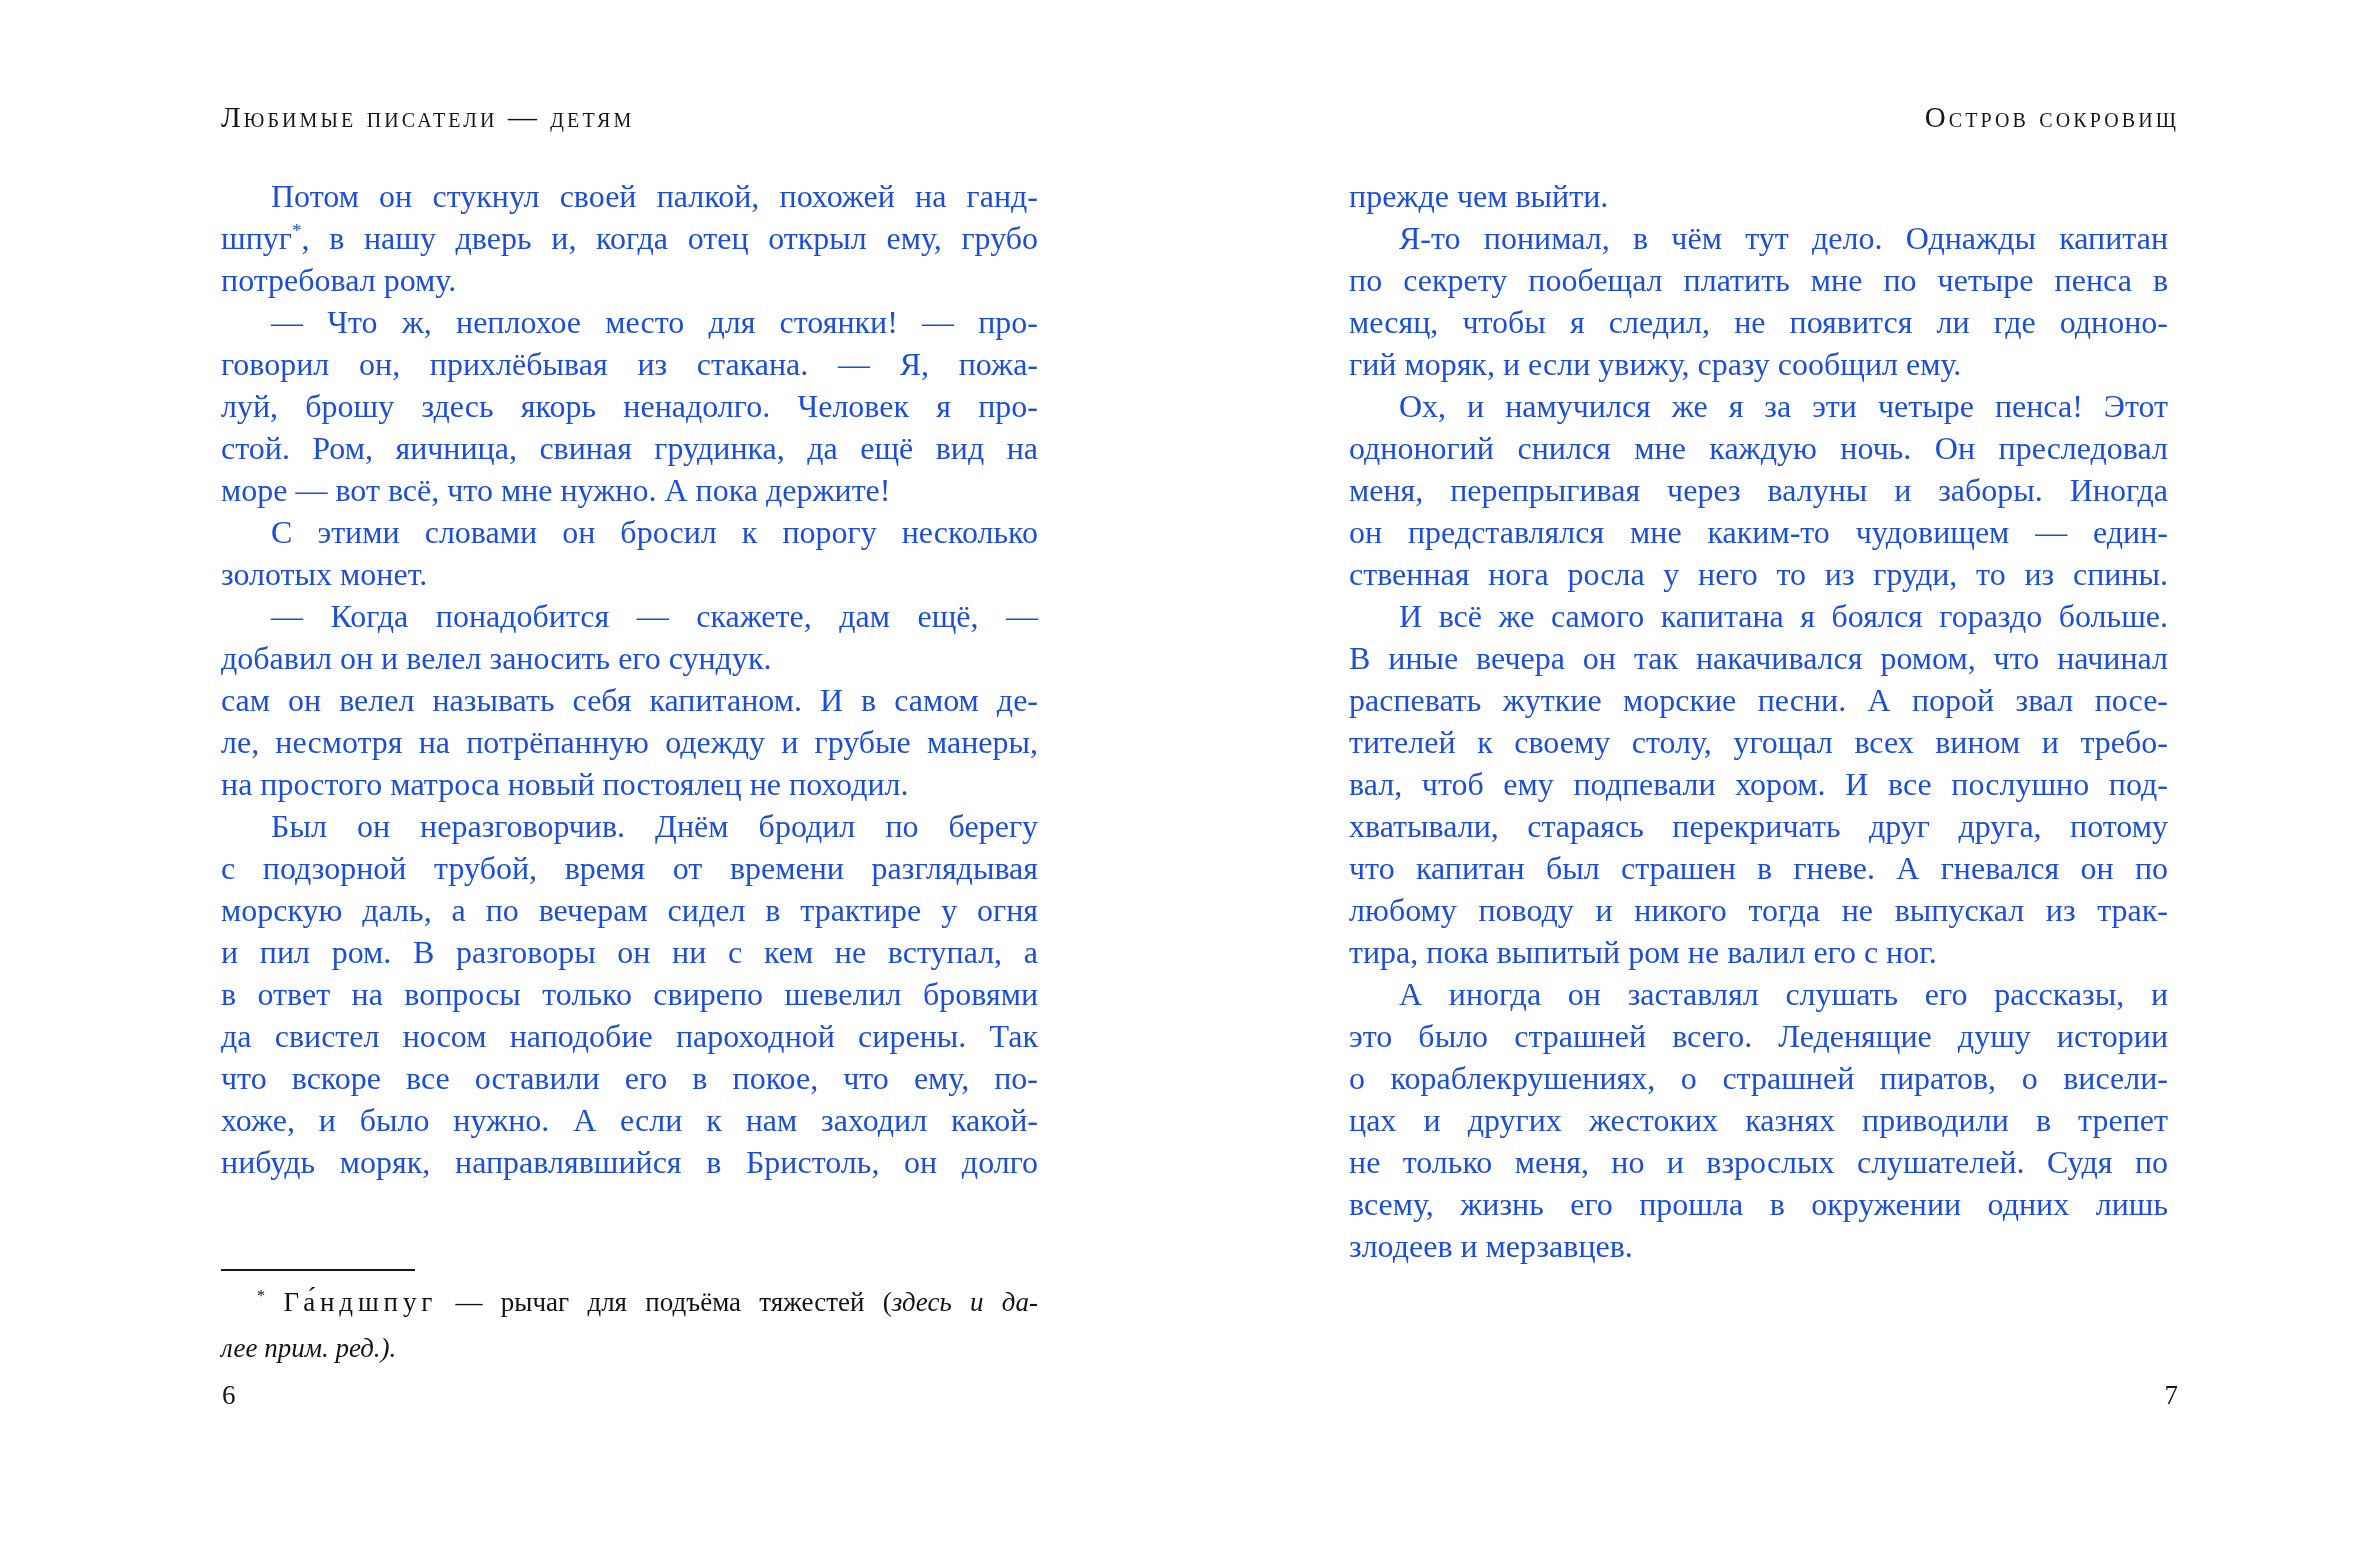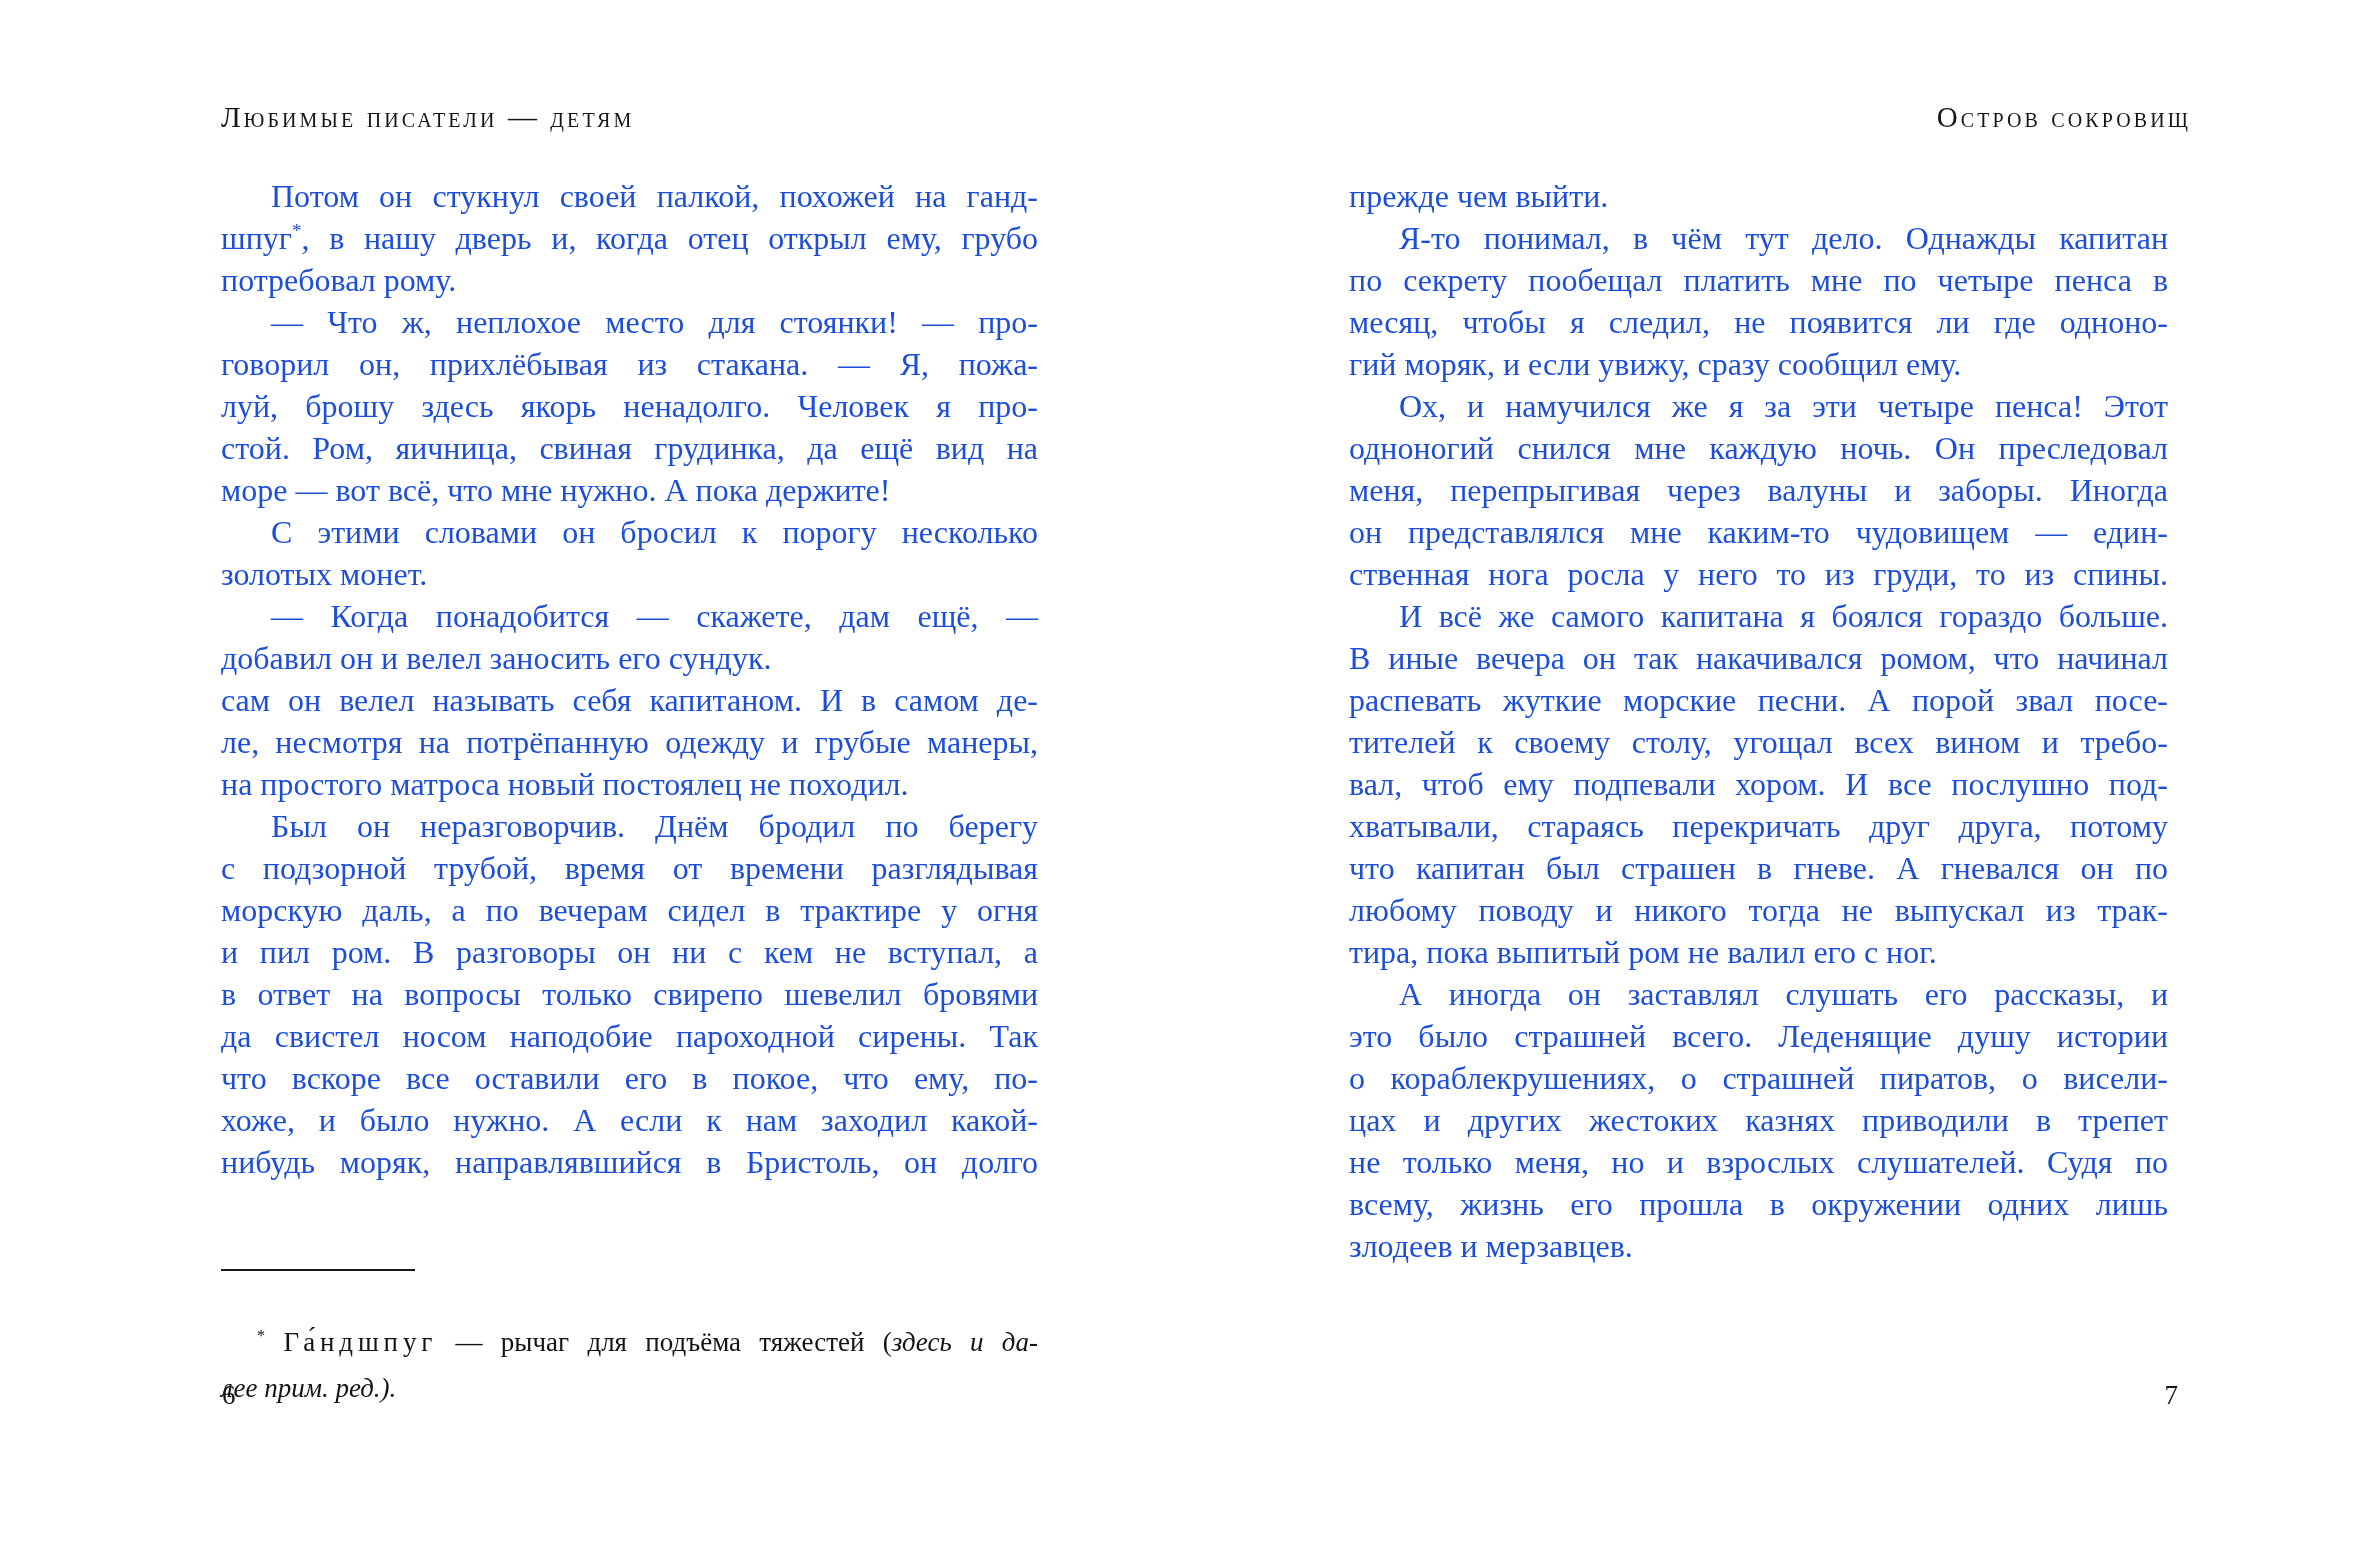--- a/index.html
+++ b/index.html
@@ -13,21 +13,21 @@
   }
   .running-head{
     position:absolute;top:101px;
     font-size:29px;
     font-variant:small-caps;
     letter-spacing:3.1px;
     white-space:nowrap;
     color:#161616;
   }
   .running-head.left{left:221px;}
-  .running-head.right{right:194px;text-align:left;}
+  .running-head.right{right:206px;text-align:left;}
   .text-column{
     position:absolute;top:175px;
     font-size:32px;
     line-height:42px;
     color:#1d4ed8;
   }
   .text-column.left{left:221px;width:817px;}
   .text-column.right{left:1349px;width:819px;}
   .line{
     text-align:justify;
@@ -43,21 +43,21 @@
   }
   .footnote-rule{
     position:absolute;left:221px;top:1269px;
     width:194px;height:0;
     border-top:2.5px solid #181818;
   }
   .footnote{
     position:absolute;left:221px;top:1279px;width:817px;
     font-size:27px;line-height:46px;color:#131313;
   }
-  .footnote .line.indent{padding-left:36px;margin-top:40px;}
+  .footnote .line.indent{padding-left:36px;}
   .it{font-style:italic;}
   .ls{letter-spacing:0.18em;}
   .page-number{
     position:absolute;top:1380px;
     font-size:27px;color:#161616;
   }
   .page-number.left{left:222px;}
   .page-number.right{right:207px;text-align:right;}
 </style>
 </head>

